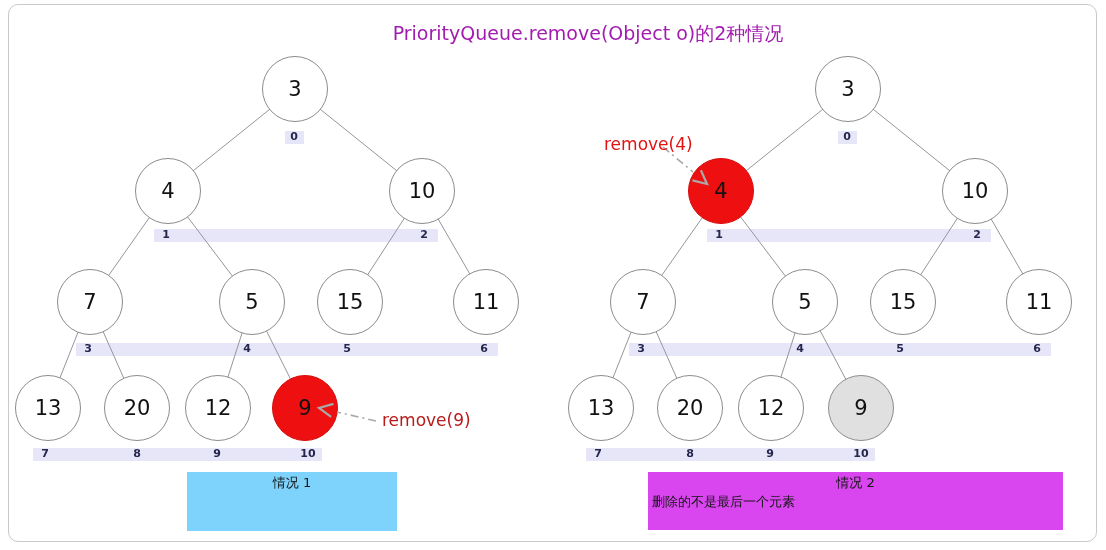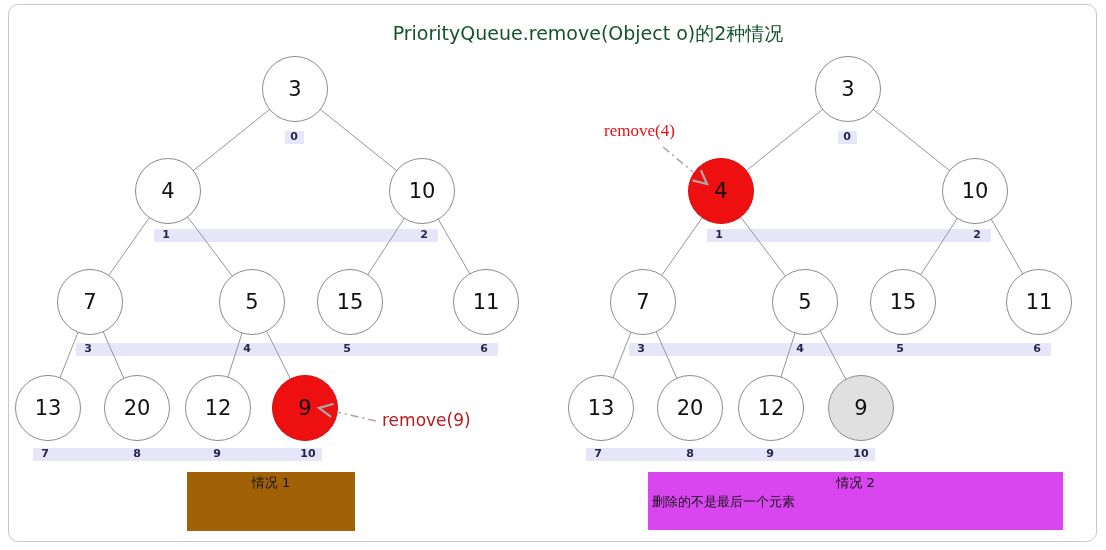--- a/index.html
+++ b/index.html
@@ -6,21 +6,21 @@
   .canvas {
     position:relative; width:1106px; height:550px; background:#ffffff;
     font-family:"DejaVu Sans","Liberation Sans",sans-serif; overflow:hidden;
   }
   .frame {
     position:absolute; left:8px; top:4px; width:1087px; height:536px;
     border:1px solid #c9c9c9; border-radius:10px; pointer-events:none; z-index:0;
   }
   .title {
     position:absolute; left:0; top:21px; width:100%; box-sizing:border-box;
-    padding-left:70px; text-align:center; font-size:19px; color:#14532d; z-index:5;
+    padding-left:70px; text-align:center; font-size:19px; color:#a21caf; z-index:5;
   }
   .bar { position:absolute; height:13px; background:#e6e6f8; z-index:1; }
   svg.layer { position:absolute; left:0; top:0; z-index:2; }
   svg.layer.top { z-index:4; }
   .idx {
     position:absolute; width:22px; text-align:center; font-size:11px;
     font-weight:bold; color:#26264e; line-height:14px; z-index:3;
   }
   .node {
     position:absolute; width:66px; height:66px; border-radius:50%;
@@ -125,23 +125,23 @@
     </div>
 
   <svg class="layer top" id="arrows-layer" width="1106" height="550">
       <line x1="376" y1="421" x2="337" y2="412" stroke="#a8a8a8" stroke-width="1.6" stroke-dasharray="8 4 2 4"></line>
       <polyline points="333.41892543907477,403.865439662745 319,408 331.1352549156242,416.8167787843871" fill="none" stroke="#a8a8a8" stroke-width="2.2"></polyline>
       <line x1="663" y1="147" x2="693" y2="172" stroke="#a8a8a8" stroke-width="1.6" stroke-dasharray="8 4 2 4"></line>
       <polyline points="692.4455641058601,180.371171566005 707,184 700.898950353863,170.29681813536098" fill="none" stroke="#a8a8a8" stroke-width="2.2"></polyline>
     </svg>
 
   <div class="remove-label" id="remove-label-case1" style="left: 382px; top: 410px; color: #b91c1c;">remove(9)</div>
-  <div class="remove-label" id="remove-label-case2" style="left: 604px; top: 121px; color: rgb(227, 18, 18); font-family: Liberation Serif, serif;">remove(4)</div>
+  <div class="remove-label" id="remove-label-case2" style="left: 604px; top: 134px; color: rgb(227, 18, 18);">remove(4)</div>
 
-  <div class="caption" id="caption-case1" style="left: 187px; top: 472px; width: 168px; height: 59px; background: #a16207;">
+  <div class="caption" id="caption-case1" style="left: 187px; top: 472px; width: 210px; height: 59px; background: #7dd3fc;">
     <div class="cap-title">情况 1</div>
   </div>
 
   <div class="caption" id="caption-case2" style="left: 648px; top: 472px; width: 415px; height: 58px; background: #d946ef;">
     <div class="cap-title">情况 2</div>
     <div>删除的不是最后一个元素</div>
   </div>
 </div>
 
 </body></html>

